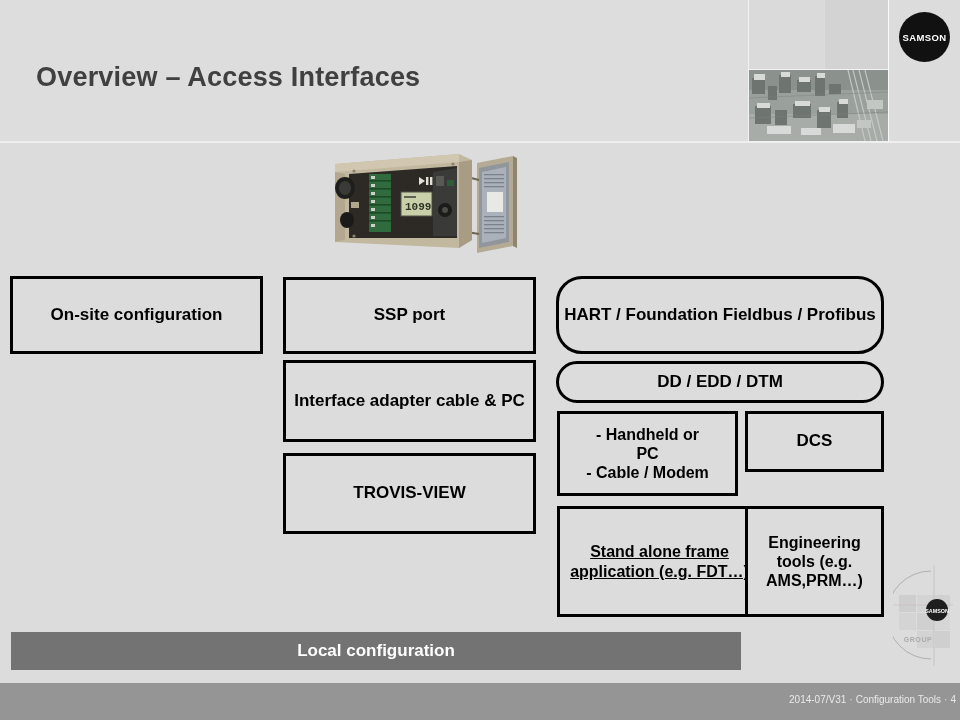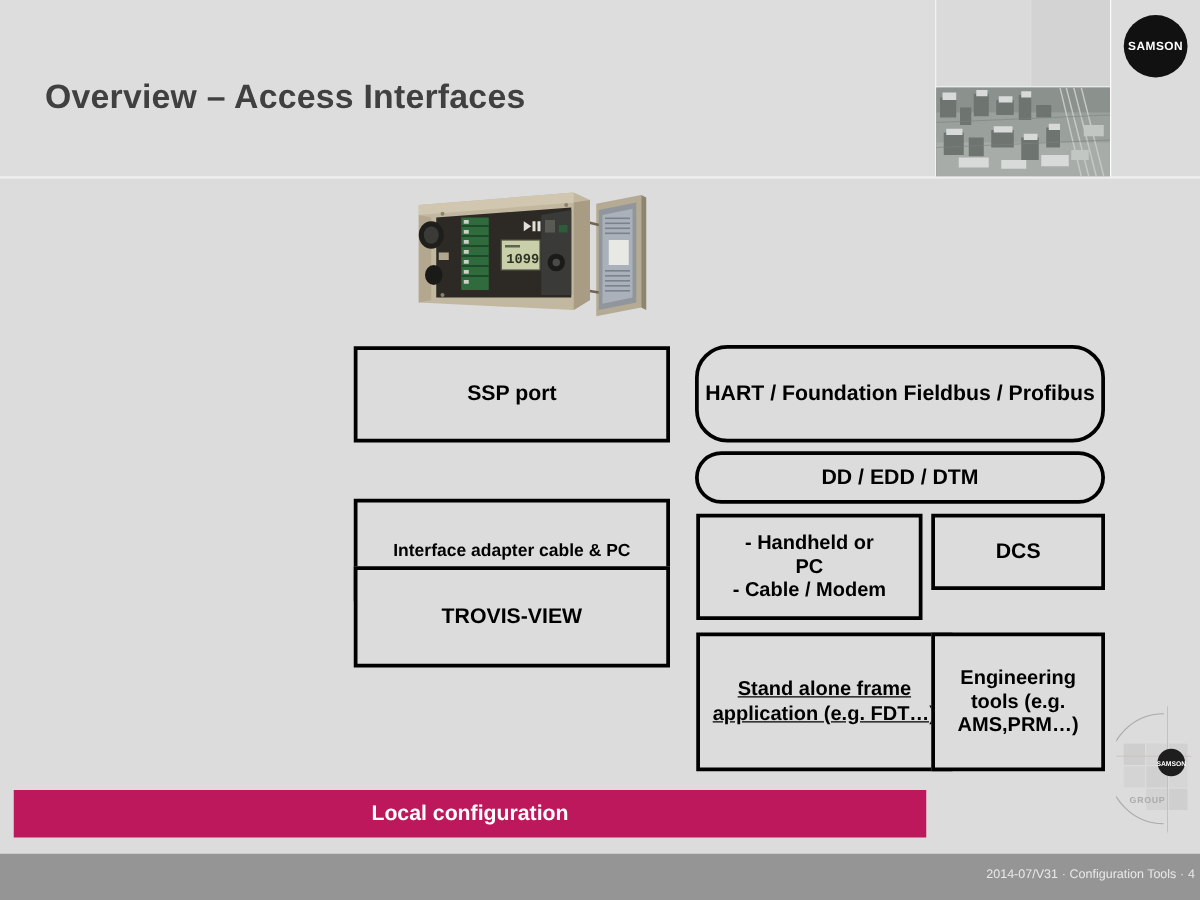--- a/index.html
+++ b/index.html
@@ -142,21 +142,21 @@
     font-weight: bold;
     line-height: 1.2;
   }
   .dbox .txt { display: block; padding: 0 4px; }
 
   
   .red-bar {
     position: absolute;
     left: 11px; top: 632px;
     width: 730px; height: 38px;
-    background: #be185d;
+    background: #737373;
     display: flex;
     align-items: center;
     justify-content: center;
   }
   .red-bar .txt {
     color: #ffffff;
     font-size: 17px;
     font-weight: bold;
   }
 
@@ -334,26 +334,29 @@
         <ellipse cx="20" cy="70" rx="7" ry="8" fill="#1a1a18"></ellipse>
         <rect x="24" y="52" width="8" height="6" fill="#b0a78f"></rect>
 
         <circle cx="27" cy="21" r="1.6" fill="#8b8270"></circle>
         <circle cx="27" cy="86" r="1.6" fill="#8b8270"></circle>
         <circle cx="126" cy="14" r="1.6" fill="#8b8270"></circle>
       </g>
     </svg>
   </div>
 
+  <div class="dbox" style="left:10px; top:276px; width:253px; height:78px; font-size:17px;">
+    <span class="txt">On-site configuration</span>
+  </div>
 
   <div class="dbox" style="left:283px; top:277px; width:253px; height:77px; font-size:17px;">
     <span class="txt">SSP port</span>
   </div>
 
-  <div class="dbox" style="left:283px; top:360px; width:253px; height:82px; font-size:14px;margin-top:39px;">
+  <div class="dbox" style="left:283px; top:360px; width:253px; height:82px; font-size:17px;">
     <span class="txt">Interface adapter cable &amp; PC</span>
   </div>
 
   <div class="dbox" style="left:283px; top:453px; width:253px; height:81px; font-size:17px;">
     <span class="txt">TROVIS-VIEW</span>
   </div>
 
   <div class="dbox" style="left:556px; top:276px; width:328px; height:78px; font-size:17px;border-radius:26px;">
     <span class="txt">HART / Foundation Fieldbus / Profibus</span>
   </div>

